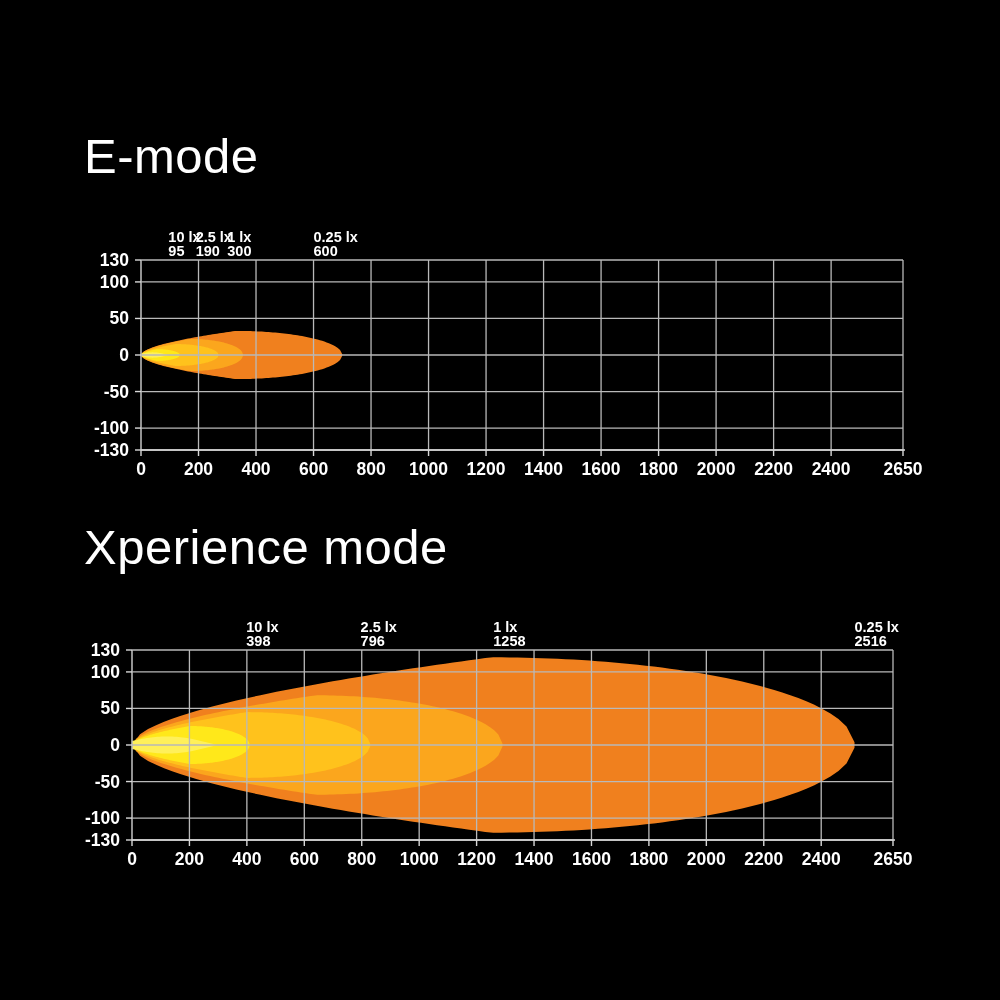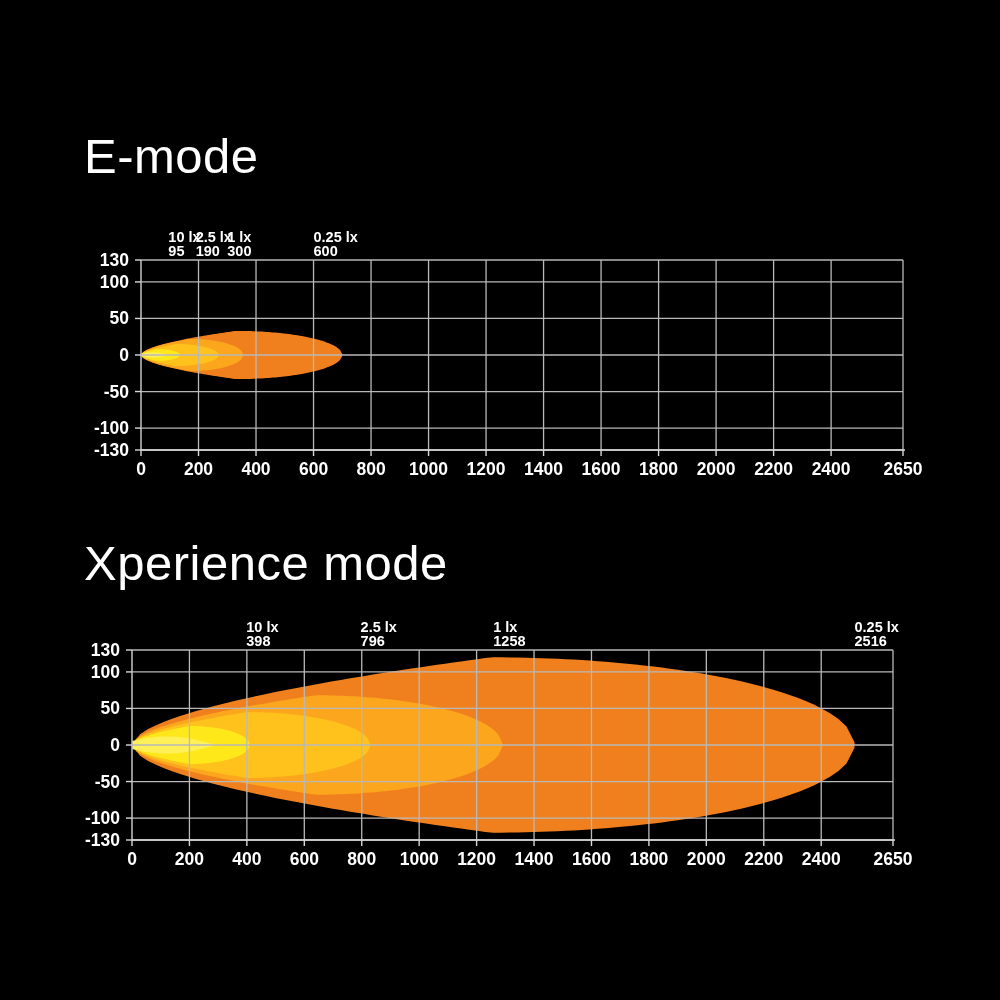--- a/index.html
+++ b/index.html
@@ -16,21 +16,21 @@
 
   .mode-title{
     position:absolute;
     font-family:"Liberation Sans", sans-serif;
     font-weight:400;
     color:#ffffff;
     letter-spacing:0.5px;
     white-space:nowrap;
   }
   #title-emode{ left:84px; top:128px; font-size:49px; }
-  #title-xmode{ left:84px; top:535px; font-size:49px; }
+  #title-xmode{ left:84px; top:519px; font-size:49px; }
 
   .chart{position:absolute;}
   .chart svg{display:block;}
 </style>
 </head>
 <body>
 
 <div class="page">
 
   <div class="mode-title" id="title-emode">E-mode</div>

